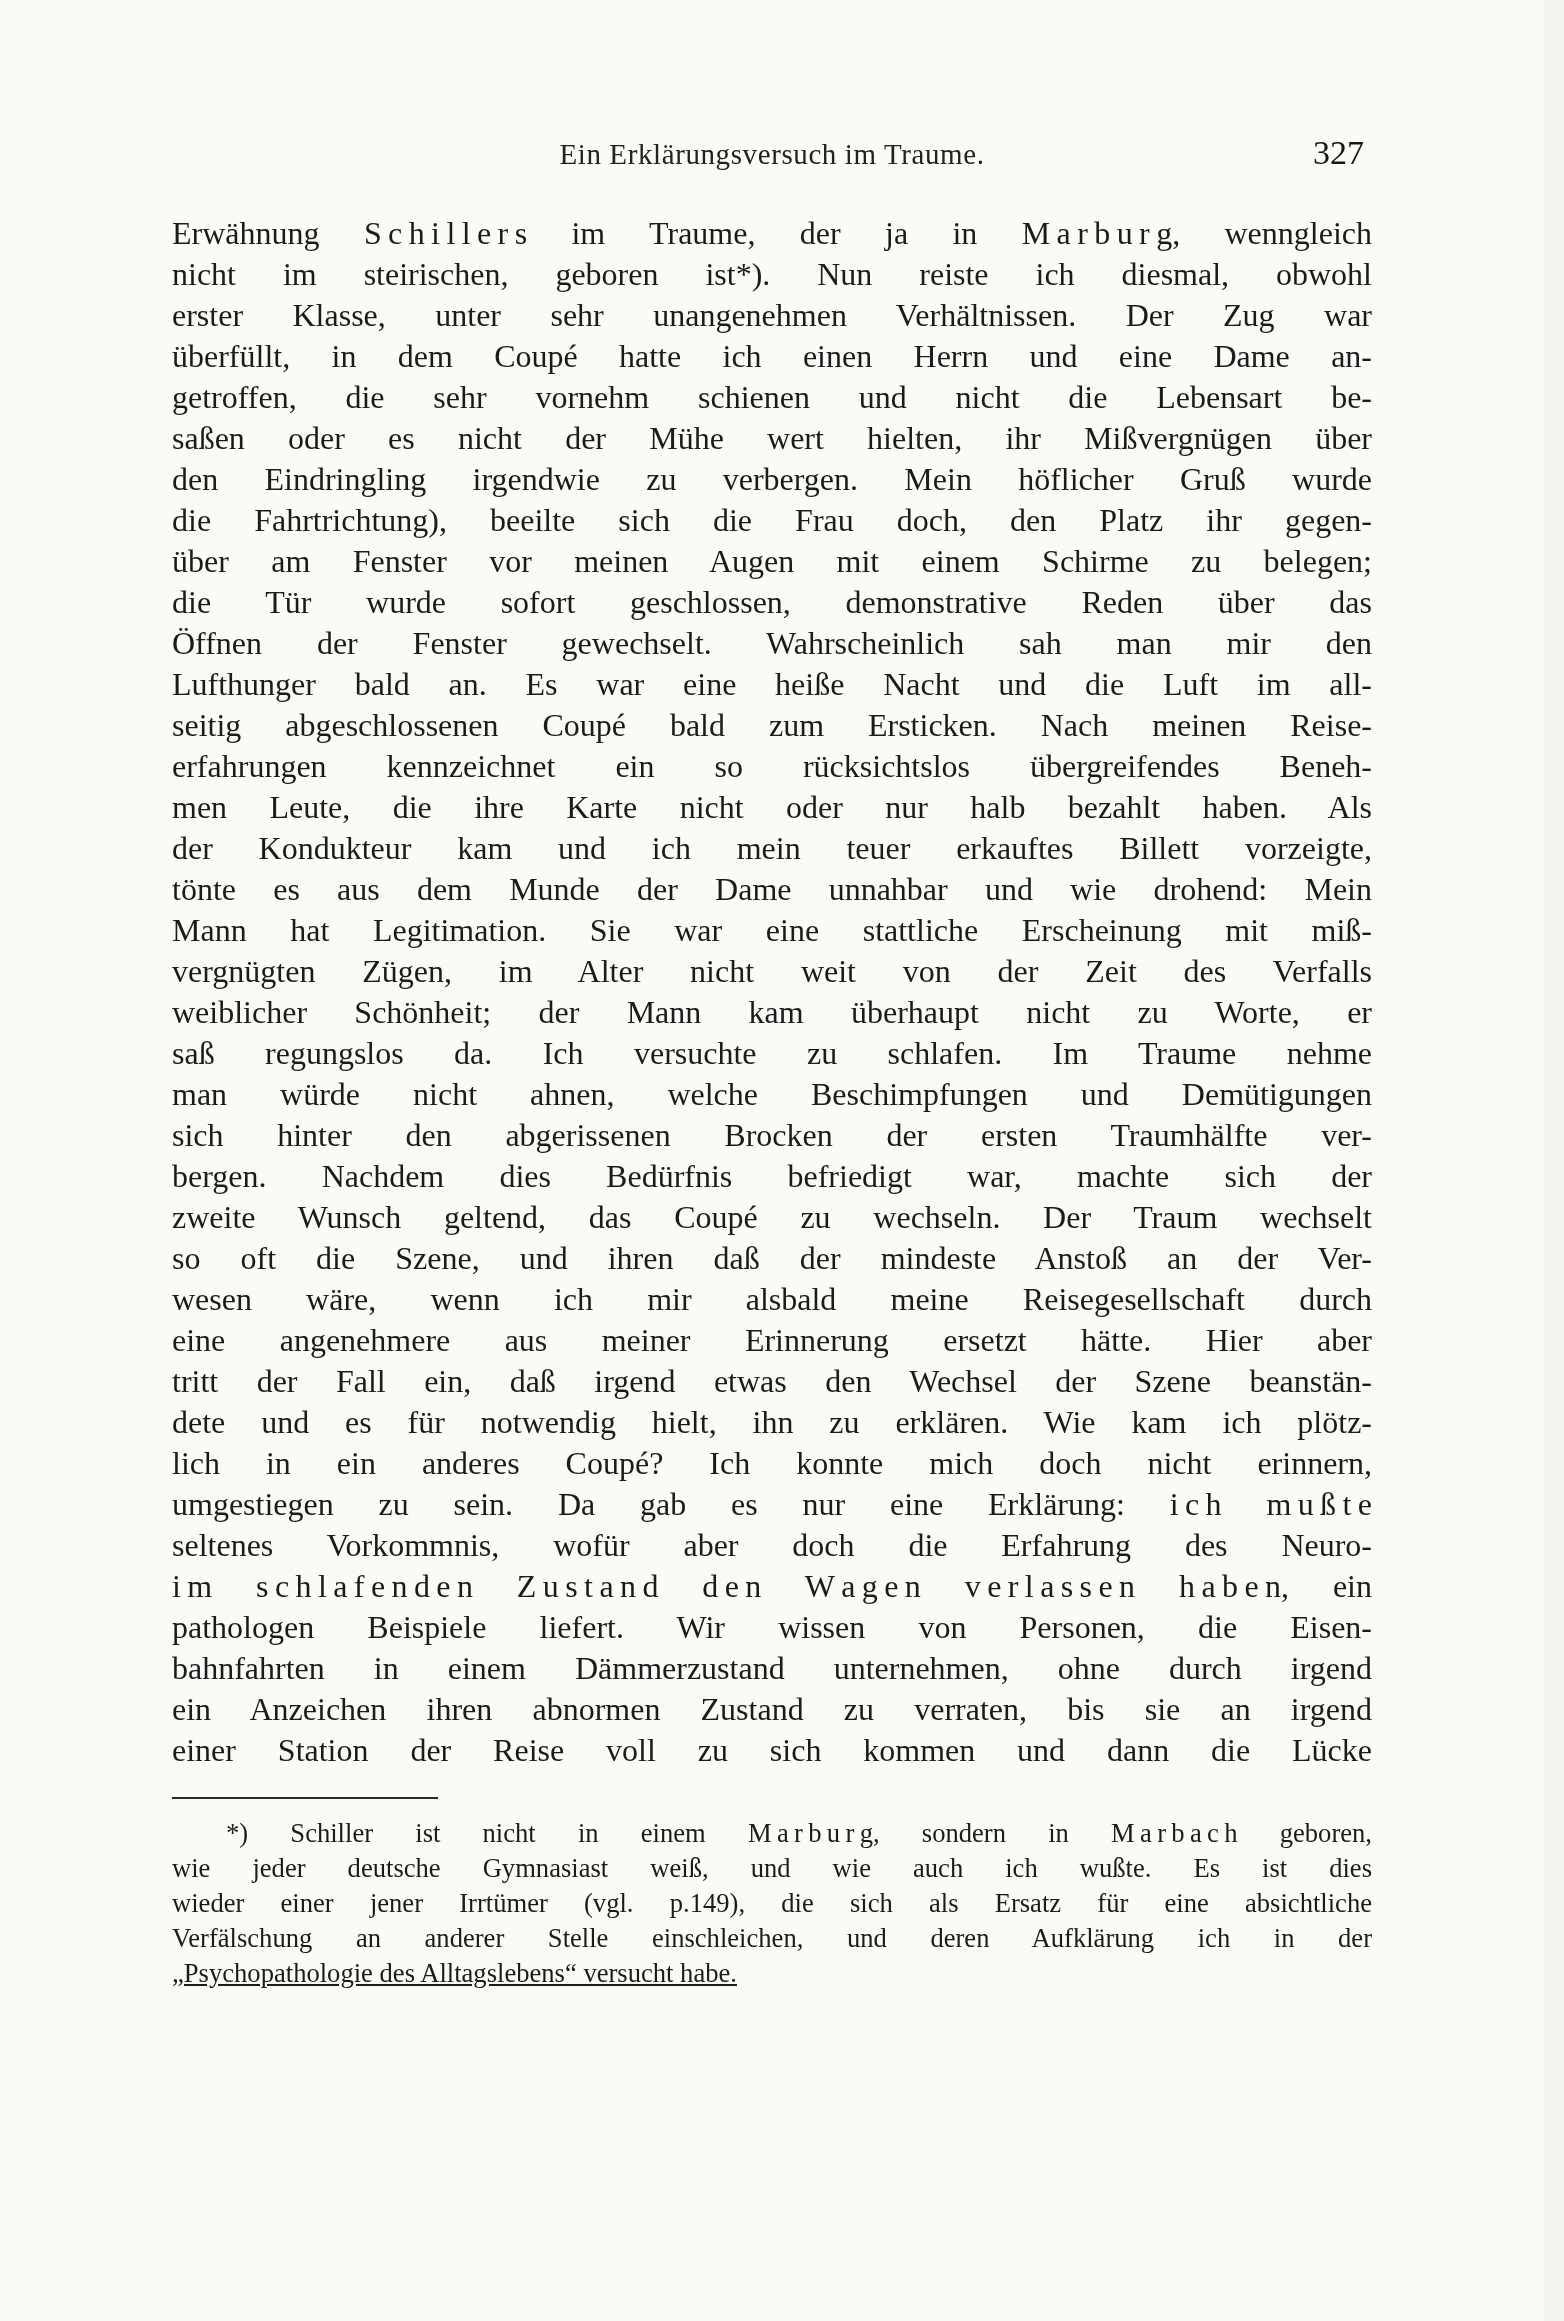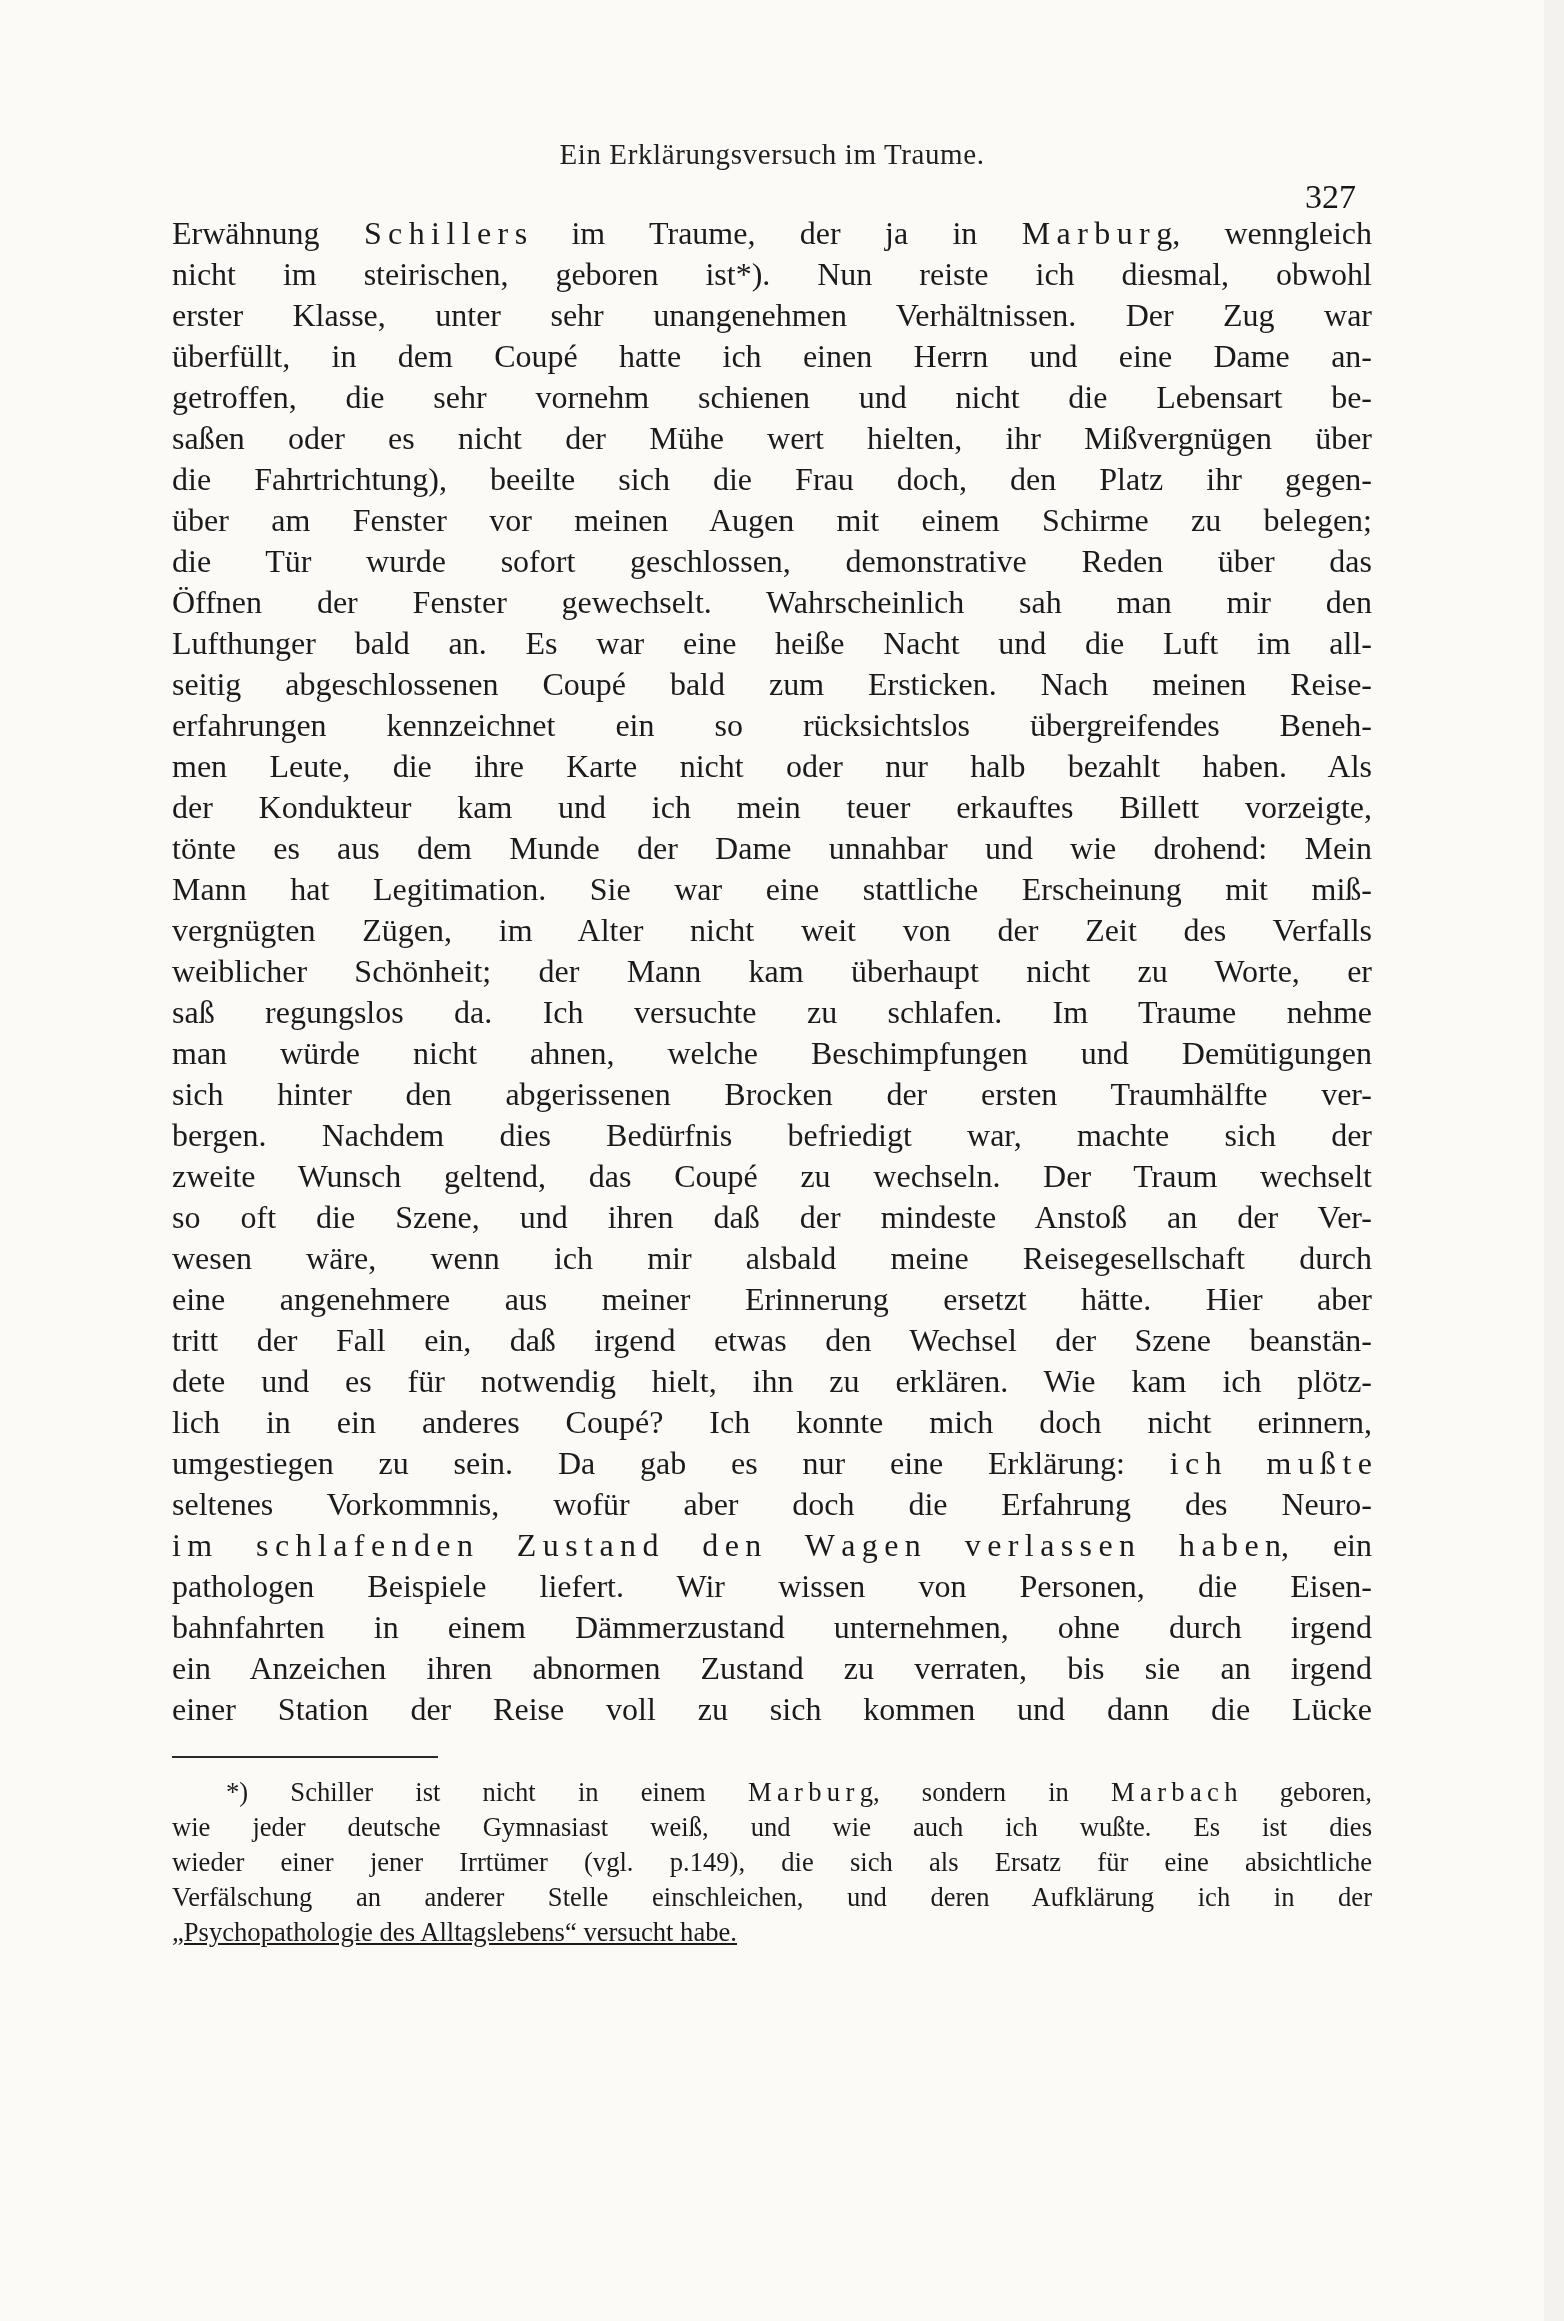--- a/index.html
+++ b/index.html
@@ -25,25 +25,24 @@
   }
   .running-title {
     display: block;
     text-align: center;
     font-size: 29px;
     letter-spacing: 0.6px;
     color: #222;
   }
   .page-number {
     position: absolute;
-    right: 16px;
+    right: 8px;
     top: -3.7px;
     font-size: 34px;
     color: #161616;
-    margin-top: 44px;
   }
   .body-text {
     font-size: 32px;
     line-height: 41px;
   }
   .body-text .line {
     text-align: justify;
     text-align-last: justify;
   }
   .footnote-rule {
@@ -78,20 +77,21 @@
     <span class="page-number">327</span>
   </div>
 
   <div class="body-text">
       <div class="line">Erwähnung S c h i l l e r s im Traume, der ja in M a r b u r g, wenngleich</div>
       <div class="line">nicht im steirischen, geboren ist*). Nun reiste ich diesmal, obwohl</div>
       <div class="line">erster Klasse, unter sehr unangenehmen Verhältnissen. Der Zug war</div>
       <div class="line">überfüllt, in dem Coupé hatte ich einen Herrn und eine Dame an-</div>
       <div class="line">getroffen, die sehr vornehm schienen und nicht die Lebensart be-</div>
       <div class="line">saßen oder es nicht der Mühe wert hielten, ihr Mißvergnügen über</div>
+      <div class="line">den Eindringling irgendwie zu verbergen. Mein höflicher Gruß wurde</div>
       <div class="line">die Fahrtrichtung), beeilte sich die Frau doch, den Platz ihr gegen-</div>
       <div class="line">über am Fenster vor meinen Augen mit einem Schirme zu belegen;</div>
       <div class="line">die Tür wurde sofort geschlossen, demonstrative Reden über das</div>
       <div class="line">Öffnen der Fenster gewechselt. Wahrscheinlich sah man mir den</div>
       <div class="line">Lufthunger bald an. Es war eine heiße Nacht und die Luft im all-</div>
       <div class="line">seitig abgeschlossenen Coupé bald zum Ersticken. Nach meinen Reise-</div>
       <div class="line">erfahrungen kennzeichnet ein so rücksichtslos übergreifendes Beneh-</div>
       <div class="line">men Leute, die ihre Karte nicht oder nur halb bezahlt haben. Als</div>
       <div class="line">der Kondukteur kam und ich mein teuer erkauftes Billett vorzeigte,</div>
       <div class="line">tönte es aus dem Munde der Dame unnahbar und wie drohend: Mein</div>

